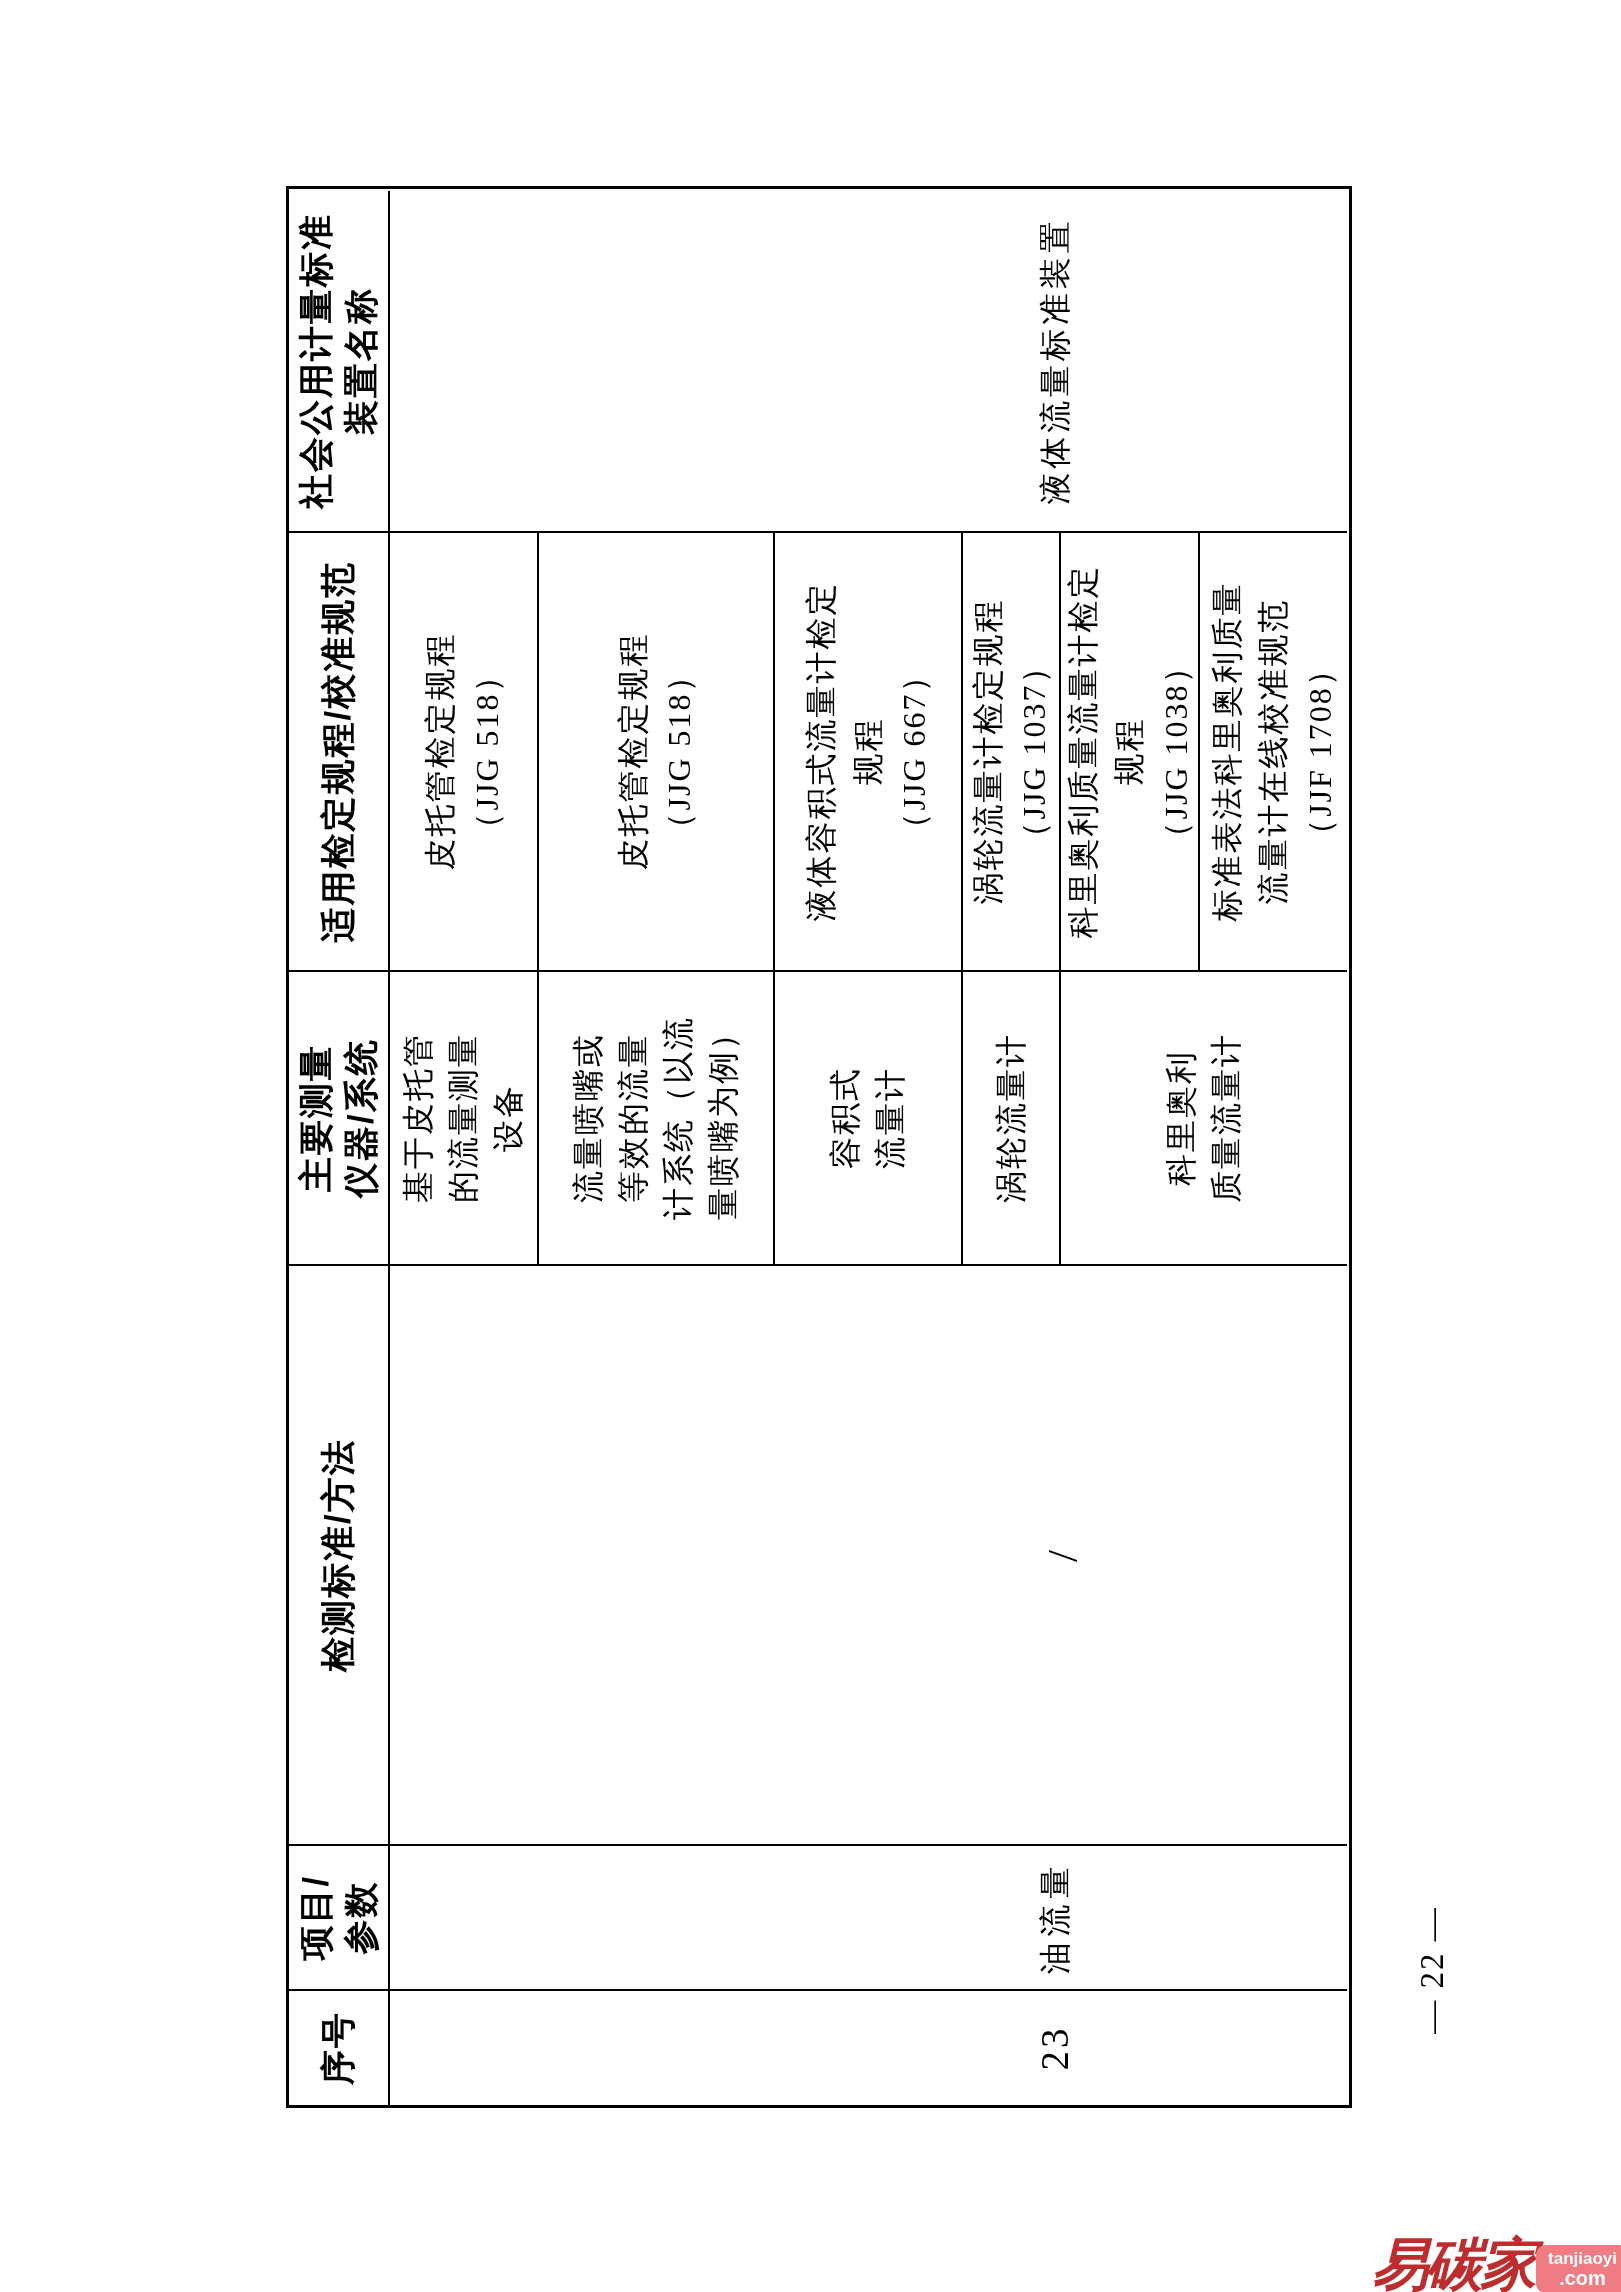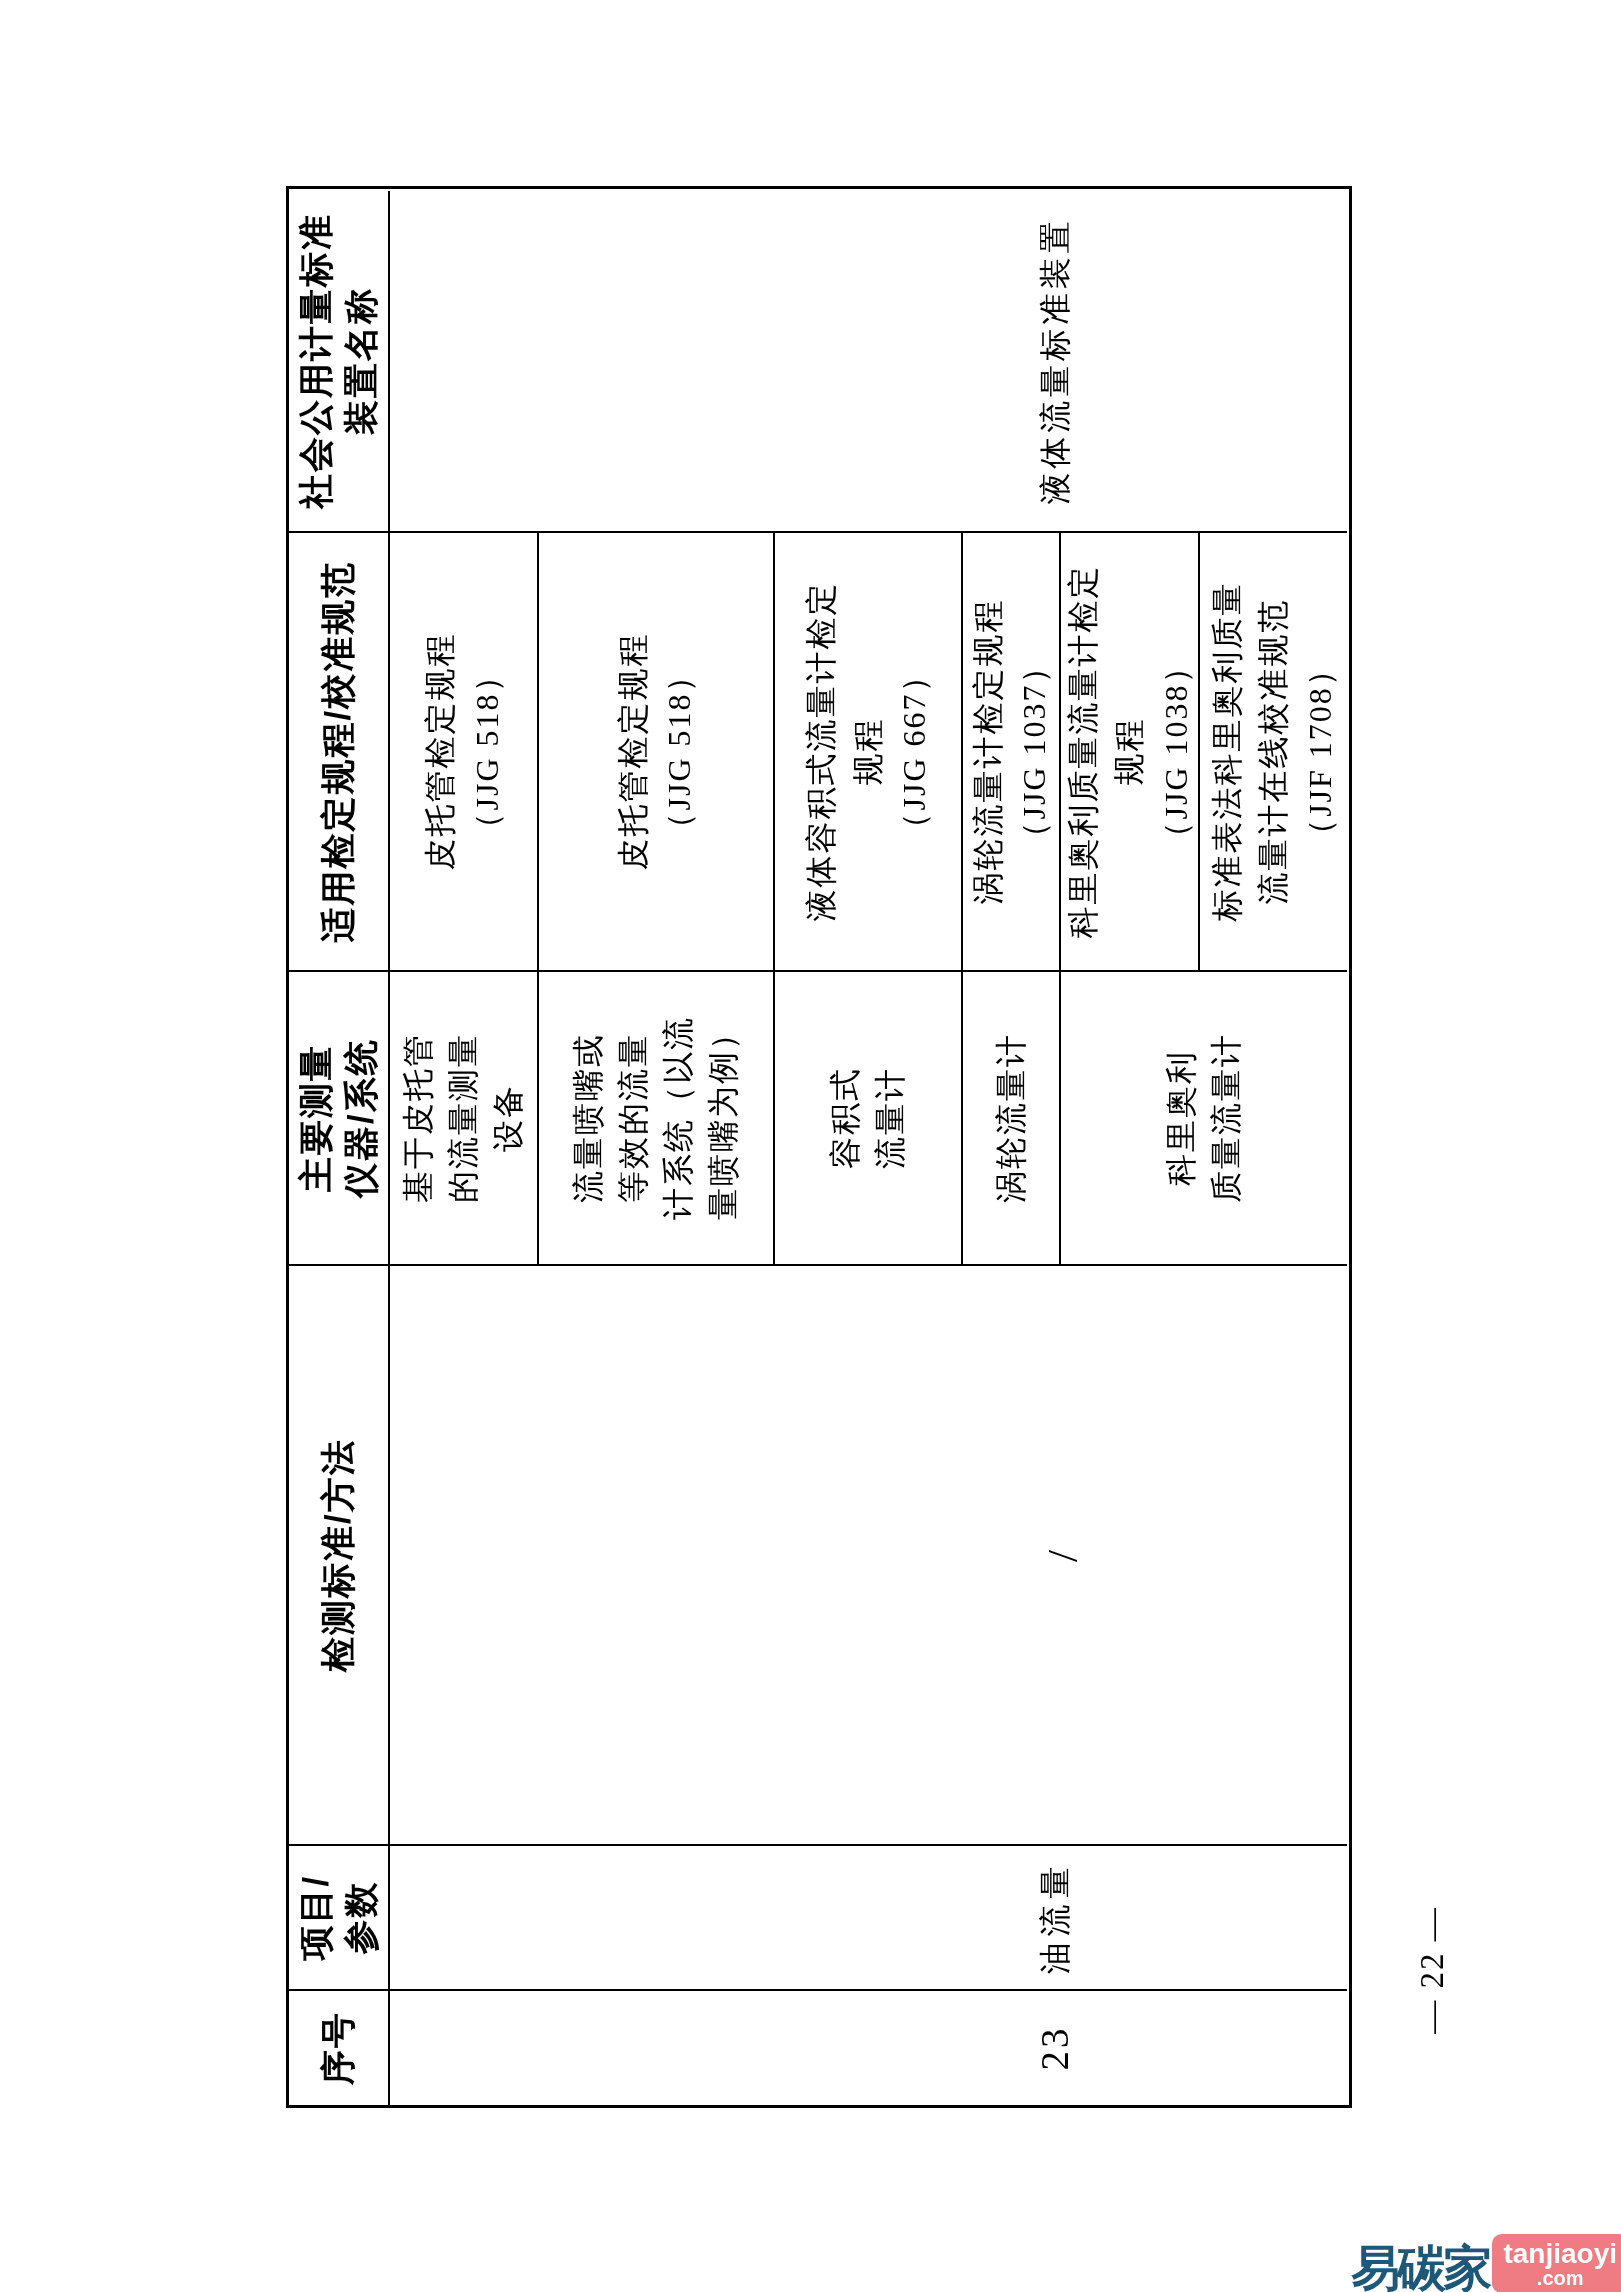--- a/index.html
+++ b/index.html
@@ -42,28 +42,28 @@
     position:absolute; left:235px; top:1414px; width:176px; text-align:center;
     font-size:33px; letter-spacing:2px;
   }
   
   .watermark {
     position:absolute; right:-7.8px; bottom:0px;
     display:flex; align-items:flex-end; gap:2px; opacity:.92;
   }
   .wm-cn {
     font-family:"Liberation Sans","DejaVu Sans",sans-serif; font-weight:bold;
-    font-size:49px; line-height:1; color:#0c4a6e; letter-spacing:-2.9px;
+    font-size:57px; line-height:1; color:#b91c1c; letter-spacing:-2.9px;font-style:italic;
   }
   .wm-box {
     background:#ee7178; color:#ffffff; border-radius:9.8px; padding:4.9px 11.8px 3.9px 11.8px;
     display:flex; flex-direction:column; align-items:center; line-height:1.05;
     font-family:"Liberation Sans","DejaVu Sans",sans-serif; font-weight:bold;
   }
-  .wm-site { font-size:28px; }
+  .wm-site { font-size:17px; }
   .wm-com  { font-size:20px; }
 </style>
 </head>
 <body>
 
 <div class="page">
   <div class="landscape">
 
     <div class="sheet-table">
 

